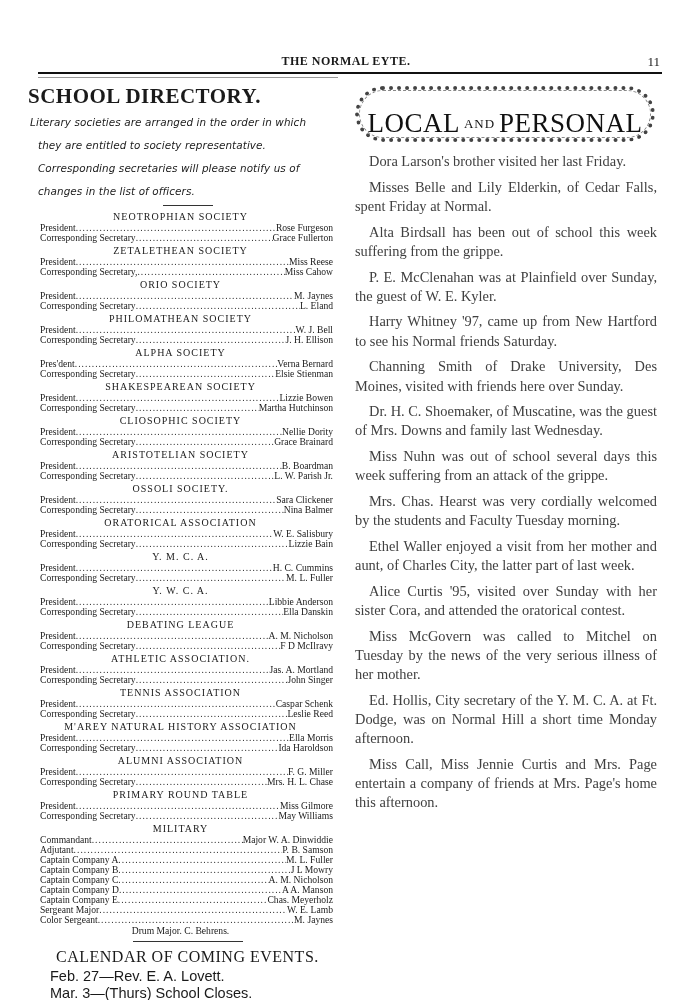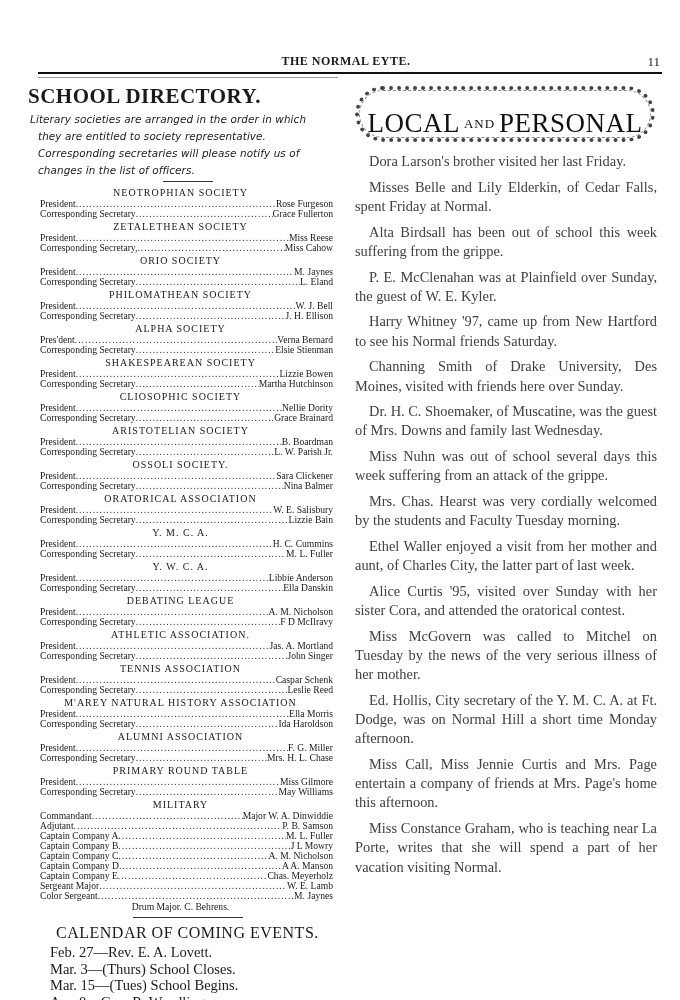--- a/index.html
+++ b/index.html
@@ -7,33 +7,33 @@
   .running-head { position: absolute; top: 52px; left: 38px; width: 624px; height: 18px; }
   .running-title { position: absolute; left: 0; right: 8px; text-align: center; font-family: "Liberation Serif", serif; font-weight: bold; font-size: 12px; letter-spacing: 0.5px; top: 2px; }
   .page-num { position: absolute; right: 2px; top: 2px; font-family: "Liberation Serif", serif; font-weight: normal; font-size: 13px; }
   .head-rule { position: absolute; top: 72px; left: 38px; width: 624px; height: 2px; background: #111; }
   .head-rule2 { position: absolute; top: 77px; left: 38px; width: 300px; height: 1px; background: #999; }
 
   .col-left { position: absolute; left: 8px; top: 80px; width: 325px; }
   .col-right { position: absolute; left: 355px; top: 80px; width: 302px; }
 
   .dir-title { text-align: left; font-family: "Liberation Serif", serif; font-weight: bold; font-size: 21px; letter-spacing: 0.5px; margin: 4px 0 2px 0; padding-left: 20px; }
-  .dir-intro { font-family: "DejaVu Sans", sans-serif; font-style: italic; font-size: 10.4px; line-height: 17px; margin: 0 0 0 22px; text-indent: -8px; padding-left: 8px; letter-spacing: 0.1px; }
+  .dir-intro { font-family: "DejaVu Sans", sans-serif; font-style: italic; font-size: 10.4px; line-height: 23px; margin: 0 0 0 22px; text-indent: -8px; padding-left: 8px; letter-spacing: 0.1px; }
   .short-rule { width: 50px; height: 1px; background: #333; margin: 2px auto 4px 155px; }
 
   .society-name { text-align: center; font-family: "Liberation Serif", serif; font-size: 10px; letter-spacing: 1px; line-height: 13px; margin-top: 1px; padding-left: 20px; }
   .officer { display: flex; font-family: "Liberation Serif", serif; font-size: 9.6px; line-height: 10px; margin-left: 32px; margin-right: 0; }
   .officer .role { white-space: nowrap; }
   .officer .dots { flex: 1; overflow: hidden; white-space: nowrap; }
   .officer .dots::after { content: "........................................................................................................................"; letter-spacing: 1px; }
   .officer .name { white-space: nowrap; }
   .drum { text-align: center; font-family: "Liberation Serif", serif; font-size: 9.6px; line-height: 11px; padding-left: 20px; }
   .cal-rule { width: 110px; height: 1px; background: #333; margin: 5px 0 6px 125px; }
   .cal-title { font-family: "Liberation Serif", serif; font-size: 16px; letter-spacing: 0.5px; margin: 0 0 2px 48px; }
-  .cal-item { font-family: Liberation Serif, serif; font-size: 14.5px; line-height: 16.5px; margin-left: 42px; padding-left: 35px; text-indent: -35px; }
+  .cal-item { font-family: Liberation Sans, sans-serif; font-size: 14.5px; line-height: 16.5px; margin-left: 42px; padding-left: 35px; text-indent: -35px; }
 
   .lp-banner { position: relative; width: 300px; height: 56px; margin: 6px 0 10px 0; }
   .lp-border { position: absolute; inset: 0; border: 4px dotted #444; border-radius: 28px; }
   .lp-border2 { position: absolute; inset: 4px; border: 1px dashed #888; border-radius: 24px; }
   .lp-text { position: absolute; left: 0; right: 0; top: 22px; text-align: center; font-family: "Liberation Serif", serif; font-size: 27px; color: #111; letter-spacing: 0.5px; }
   .lp-text .small { font-size: 13px; vertical-align: 4px; letter-spacing: 1px; margin: 0 4px; }
 
   .para { font-family: "Liberation Serif", serif; font-size: 14.4px; line-height: 19.2px; text-align: justify; text-indent: 14px; margin: 0 0 6.5px 0; color: #404040; }
 </style>
 </head>
@@ -323,15 +323,14 @@
       <p class="para">Harry Whitney '97, came up from New Hartford to see his Normal friends Saturday.</p>
       <p class="para">Channing Smith of Drake University, Des Moines, visited with friends here over Sunday.</p>
       <p class="para">Dr. H. C. Shoemaker, of Muscatine, was the guest of Mrs. Downs and family last Wednesday.</p>
       <p class="para">Miss Nuhn was out of school several days this week suffering from an attack of the grippe.</p>
       <p class="para">Mrs. Chas. Hearst was very cordially welcomed by the students and Faculty Tuesday morning.</p>
       <p class="para">Ethel Waller enjoyed a visit from her mother and aunt, of Charles City, the latter part of last week.</p>
       <p class="para">Alice Curtis '95, visited over Sunday with her sister Cora, and attended the oratorical contest.</p>
       <p class="para">Miss McGovern was called to Mitchel on Tuesday by the news of the very serious illness of her mother.</p>
       <p class="para">Ed. Hollis, City secretary of the Y. M. C. A. at Ft. Dodge, was on Normal Hill a short time Monday afternoon.</p>
       <p class="para">Miss Call, Miss Jennie Curtis and Mrs. Page entertain a company of friends at Mrs. Page's home this afternoon.</p>
-      <p class="para">Miss Constance Graham, who is teaching near La Porte, writes that she will spend a part of her vacation visiting Normal.</p>
     </div>
 </div>
 
 </body></html>

